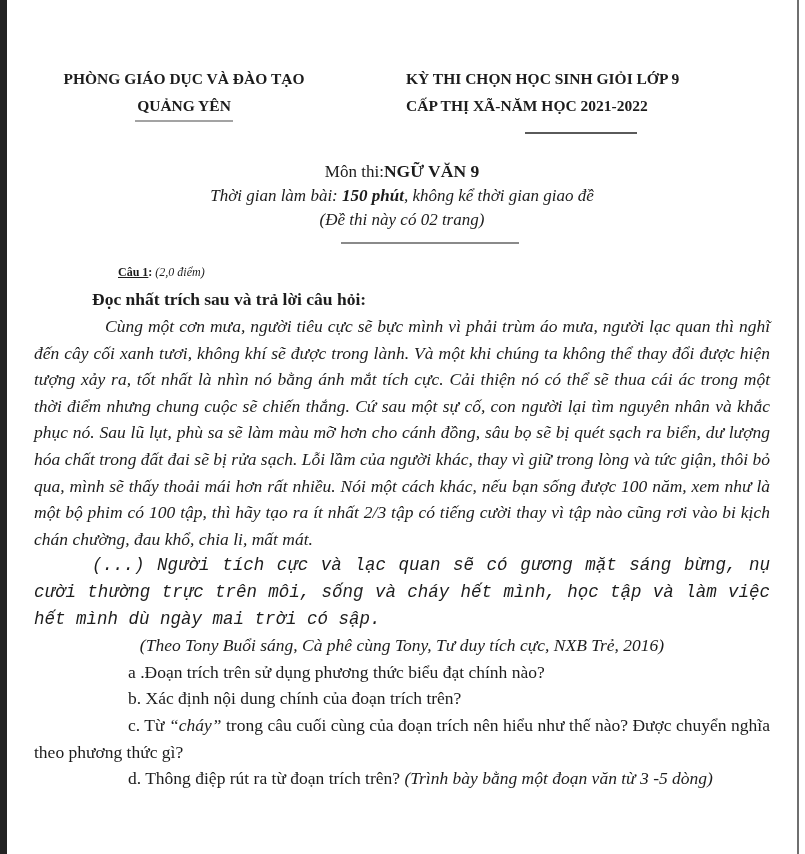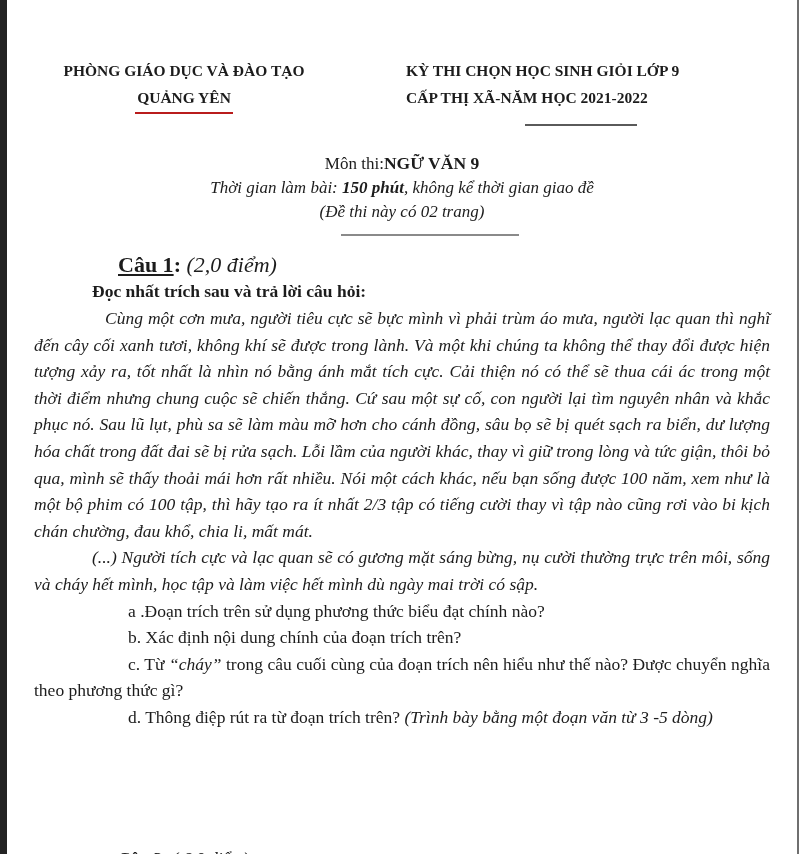--- a/index.html
+++ b/index.html
@@ -15,46 +15,46 @@
     position:absolute; left:0; top:0;
     width:7px; height:100%;
     background:#232323;
   }
   .right-edge-line {
     position:absolute; left:797px; top:0;
     width:2px; height:100%;
     background:#6f6f6f;
   }
   .content {
-    position:absolute; left:7px; top:0; width:763px; height:688px;
+    position:absolute; left:7px; top:8px; width:763px; height:688px;
     padding:57px 0 0 27px;
     box-sizing:border-box;
   }
   
   .header { display:flex; justify-content:space-between; padding-right:14px; }
   .header-left { width:300px; text-align:center; font-weight:bold; font-size:15.5px; line-height:27px; }
   .header-right { width:350px; font-weight:bold; font-size:15.5px; line-height:27px; }
-  .org-underline { display:inline-block; border-bottom:2px solid #b91c1c; padding:0 2px 1px 2px; }
+  .org-underline { display:inline-block; border-bottom:2px solid #a3a3a3; padding:0 2px 1px 2px; }
   .header-rule { width:112px; height:2px; background:#5a5a5a; margin:13px auto 0 auto; }
   
   .subject { text-align:center; margin-top:25px; font-size:17px; line-height:24px; }
   .subject-name { font-weight:bold; font-size:17.5px; }
   .subject-time { font-style:italic; }
   .subject-time .bold { font-weight:bold;font-style:italic; }
   .subject-pages { font-style:italic; }
   .subject-rule { width:178px; height:2px; background:#8a8a8a; margin:10px auto 0 auto; transform:translateX(28px); }
   
-  .q-head { margin-top:15px; text-indent:84px; font-size:22px; line-height:27px; }
+  .q-head { margin-top:15px; text-indent:84px; font-size:12px; line-height:27px; }
   .q-num { font-weight:bold; text-decoration:underline; }
   .q-colon { font-weight:bold; }
   .q-points { font-style:italic; }
   .instruction { text-indent:58px; font-weight:bold; font-size:17.5px; line-height:27px; }
   .passage { font-style:italic; text-align:justify; font-size:17.5px; line-height:26.6px; margin:0; }
   .passage.p1 { text-indent:71px;font-family:Liberation Serif, serif; }
-  .passage.p2 { text-indent:58px; }
+  .passage.p2 { text-indent:58px;font-family:Liberation Mono, monospace; }
   .source-line { font-style:italic; text-align:center; font-size:17.5px; line-height:26.6px; }
   .subq { text-align:justify; font-size:17.5px; line-height:26.6px; text-indent:94px; margin:0; }
   .subq .em { font-style:italic; }
   
   .q2-head { position:absolute; left:27px; top:845px; text-indent:84px; font-size:17.5px; line-height:27px; white-space:nowrap; }
 </style>
 </head>
 <body>
 
 <div class="screen">
@@ -90,20 +90,21 @@
 
     <div class="q-head">
       <span class="q-num">Câu 1</span><span class="q-colon">:</span><span class="q-points"> (2,0 điểm)</span>
     </div>
 
     <div class="instruction">Đọc nhất trích sau và trả lời câu hỏi:</div>
 
     <p class="passage p1">Cùng một cơn mưa, người tiêu cực sẽ bực mình vì phải trùm áo mưa, người lạc quan thì nghĩ đến cây cối xanh tươi, không khí sẽ được trong lành. Và một khi chúng ta không thể thay đổi được hiện tượng xảy ra, tốt nhất là nhìn nó bằng ánh mắt tích cực. Cải thiện nó có thể sẽ thua cái ác trong một thời điểm nhưng chung cuộc sẽ chiến thắng. Cứ sau một sự cố, con người lại tìm nguyên nhân và khắc phục nó. Sau lũ lụt, phù sa sẽ làm màu mỡ hơn cho cánh đồng, sâu bọ sẽ bị quét sạch ra biển, dư lượng hóa chất trong đất đai sẽ bị rửa sạch. Lỗi lầm của người khác, thay vì giữ trong lòng và tức giận, thôi bỏ qua, mình  sẽ thấy thoải mái hơn rất nhiều. Nói một cách khác, nếu bạn sống được 100 năm, xem như là một bộ phim có 100 tập, thì hãy tạo ra ít nhất 2/3 tập có tiếng cười thay vì tập nào cũng rơi vào bi kịch chán chường, đau khổ, chia li, mất mát.</p>
     <p class="passage p2">(...) Người tích cực và lạc quan sẽ có gương mặt sáng bừng, nụ cười thường trực trên môi, sống và cháy hết mình, học tập và làm việc hết mình dù ngày mai trời có sập.</p>
 
+    <div class="source-line">(Theo Tony Buổi sáng, Cà phê cùng Tony, Tư duy tích cực, NXB Trẻ, 2016)</div>
 
     <p class="subq">a .Đoạn trích trên sử dụng phương thức biểu đạt chính nào?</p>
     <p class="subq">b. Xác định nội dung chính của đoạn trích trên?</p>
     <p class="subq">
       <span>c. Từ </span><span class="em">“cháy”</span><span> trong câu cuối cùng của đoạn trích nên hiểu như thế nào? Được chuyển nghĩa theo phương thức gì?</span>
     </p>
     <p class="subq">
       <span>d. Thông điệp rút ra từ đoạn trích trên? </span><span class="em">(Trình bày bằng một đoạn văn từ 3 -5 dòng)</span>
     </p>
 

